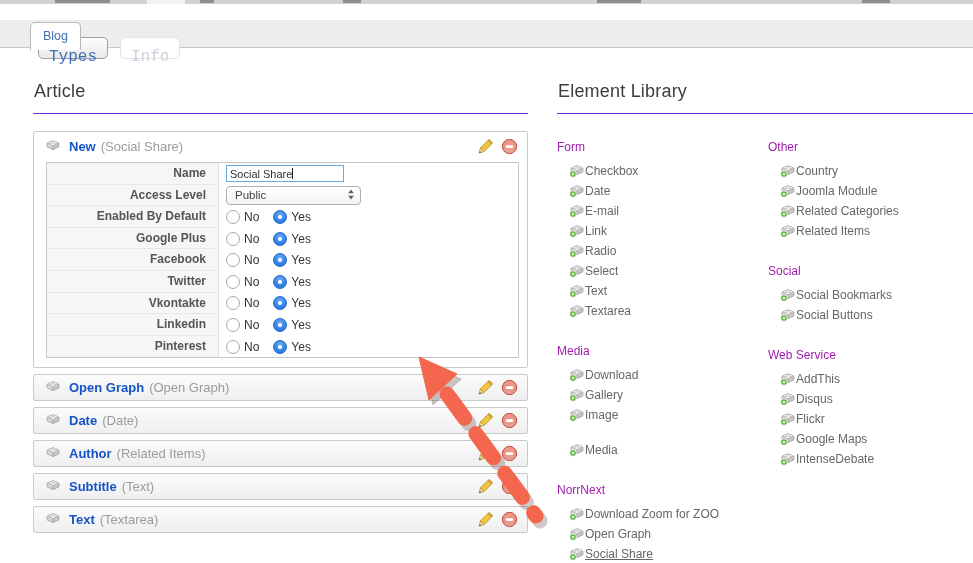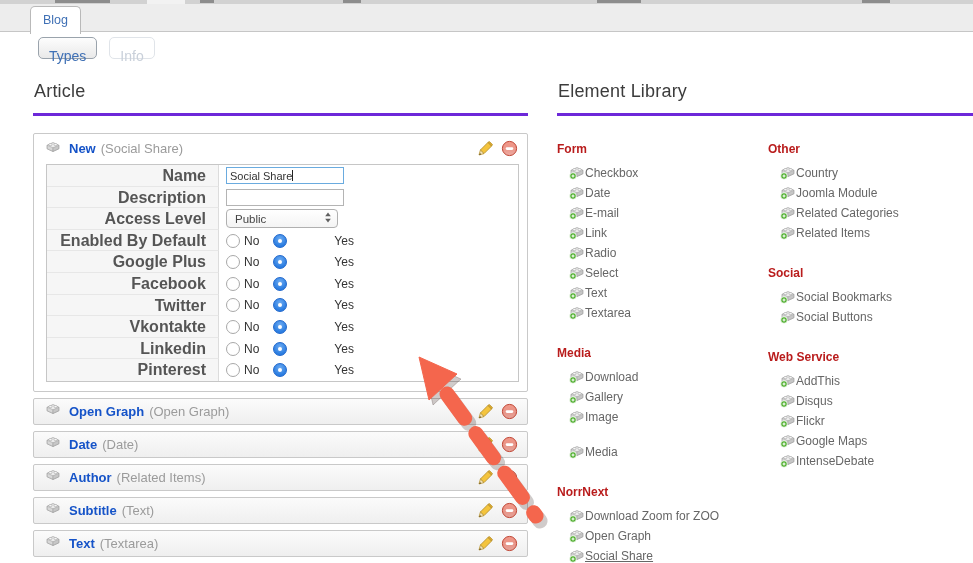--- a/index.html
+++ b/index.html
@@ -5,71 +5,71 @@
   html,body{margin:0;padding:0;}
   body{font-family:"Liberation Sans",sans-serif;background:#fff;}
   .screen{position:relative;width:973px;height:563px;background:#fff;overflow:hidden;}
 
   
   .top-strip{position:absolute;left:0;top:0;width:100%;height:4px;background:#d2d2d2;}
   .top-strip .gap{position:absolute;top:0;height:4px;background:#f2f2f2;}
   .top-mark{position:absolute;top:0;height:3px;background:#8d8d8d;}
 
   
-  .tabbar{position:absolute;left:0;top:4px;width:100%;height:28px;background:#ededed;border-bottom:1px solid #c6c6c6;box-sizing:border-box;}
+  .tabbar{position:absolute;left:0;top:20px;width:100%;height:28px;background:#ededed;border-bottom:1px solid #c6c6c6;box-sizing:border-box;}
   .tab{position:absolute;left:30px;top:2px;height:27px;line-height:27px;padding:0 12px;background:#fff;
        border:1px solid #b9b9b9;border-bottom:none;border-radius:5px 5px 0 0;color:#3f70b5;font-size:12.5px;z-index:2;}
 
   
   .toolbar{position:absolute;left:38px;top:37px;display:flex;gap:12px;}
-  .btn{font-family:Liberation Sans, sans-serif;font-size:14px;height:21px;padding:10px 10px;border-radius:5px;cursor:default;}
+  .btn{font-family:Liberation Mono, monospace;font-size:16px;height:21px;padding:10px 10px;border-radius:5px;cursor:default;}
   .btn.active{color:#3f70b5;border:1px solid #9aa3ac;background:linear-gradient(#fdfdfd,#e9e9e9);}
   .btn.disabled{color:#c9d0da;border:1px solid #e0e4e9;background:#fff;}
 
   
   .col-left{position:absolute;left:33px;top:80px;width:495px;}
   .col-right{position:absolute;left:557px;top:80px;right:0;}
-  h1{font-size:18px;font-weight:400;color:#3c3c3c;margin:0;padding:1px 0 11px 1px;border-bottom:3px solid #6d28d9;letter-spacing:.2px;}
+  h1{font-size:18px;font-weight:400;color:#3c3c3c;margin:0;padding:1px 0 11px 1px;border-bottom:1px solid #6d28d9;letter-spacing:.2px;}
 
   
   .panel{border:1px solid #c9c9c9;border-radius:2px;background:#fff;box-sizing:border-box;width:495px;}
   .panel.expanded{margin-top:17px;}
   .panel.collapsed{margin-top:6px;height:27px;background:linear-gradient(#fbfbfb,#efefef);}
   .panel-header{height:29px;display:flex;align-items:center;padding:0 9px 0 11px;}
   .panel.collapsed .panel-header{height:25px;}
   .el-name{color:#1553c8;font-weight:bold;font-size:13px;margin-left:8px;}
   .el-type{color:#9b9b9b;font-size:13px;margin-left:5px;}
   .panel-actions{margin-left:auto;display:flex;align-items:center;gap:7px;}
   .icon-btn{display:inline-flex;width:17px;height:17px;}
 
   
   .form-table{margin:1px 8px 9px 12px;border:1px solid #c6c6c6;background:#fff;}
   .form-row{display:flex;height:21.6px;box-sizing:border-box;}
   .form-label{width:172px;box-sizing:border-box;background:#f6f6f6;border-right:1px solid #dcdcdc;border-bottom:1px solid #e7e7e7;
-              text-align:right;padding-right:12px;font-weight:bold;color:#555;font-size:16px;line-height:21px;}
+              text-align:right;padding-right:12px;font-weight:bold;color:#555;font-size:12px;line-height:21px;}
   .form-row:last-child .form-label{border-bottom:none;}
   .form-value{flex:1;display:flex;align-items:center;padding-left:7px;}
   .text-input{display:inline-flex;align-items:center;width:110px;height:15px;border:1px solid #b4b4b4;background:#fff;padding:0 3px;font-size:11px;color:#333;}
   .text-input.focused{border-color:#6aabdf;}
   .caret{display:inline-block;width:1px;height:11px;background:#222;}
-  .select-box{display:inline-flex;align-items:center;justify-content:space-between;width:112px;height:19px;border:1px solid #b0b0b0;border-radius:4px;background:linear-gradient(#fff,#f4f4f4);padding:0 5px 0 8px;font-size:11.5px;color:#444;box-sizing:border-box;}
+  .select-box{display:inline-flex;align-items:center;justify-content:space-between;width:135px;height:19px;border:1px solid #b0b0b0;border-radius:4px;background:linear-gradient(#fff,#f4f4f4);padding:0 5px 0 8px;font-size:11.5px;color:#444;box-sizing:border-box;}
   .radio-opt{display:flex;align-items:center;text-align:center;}
-  .radio-opt + .radio-opt{margin-left:14px;gap:43px;}
+  .radio-opt + .radio-opt{margin-left:14px;}
   .radio{width:14px;height:14px;border-radius:50%;box-sizing:border-box;margin-right:4px;display:flex;align-items:center;justify-content:center;}
   .radio.off{background:#fff;border:1px solid #a8a8a8;}
   .radio.on{background:radial-gradient(circle at 50% 32%,#6cabf2,#2b7de1 70%);border:1px solid #1f67cc;}
   .radio .dot{width:4px;height:4px;border-radius:50%;background:#fff;}
   .radio-label{font-size:12px;color:#333;}
 
   
   .lib-columns{display:flex;margin-top:26px;}
   .lib-col{width:211px;}
   .lib-col:last-child{flex:1;}
   .lib-section{margin-bottom:23px;}
-  .lib-header{font-weight:bold;font-size:12px;color:#b91c1c;margin-bottom:7px;}
+  .lib-header{font-weight:normal;font-size:12px;color:#a21caf;margin-bottom:7px;}
   .lib-item{display:flex;align-items:center;gap:0;height:20px;padding-left:12px;font-size:12px;color:#666;cursor:default;}
   .lib-item.gap{margin-top:15px;}
   .lib-item.underlined .lib-item-label{text-decoration:underline;}
   .lib-item svg{flex:0 0 auto;}
 
   
   .arrow-overlay{position:absolute;left:0;top:0;z-index:40;pointer-events:none;}
 </style>
 </head>
 <body>
@@ -138,28 +138,20 @@
           <div class="form-row">
             <div class="form-label">Name</div>
             <div class="form-value">
               <div class="text-input focused">
                 <span class="val">Social Share</span>
                 <span class="caret"></span>
               </div>
             </div>
           </div>
           <div class="form-row">
-            <div class="form-label">Description</div>
-            <div class="form-value">
-              <div class="text-input">
-                <span class="val"></span>
-              </div>
-            </div>
-          </div>
-          <div class="form-row">
             <div class="form-label">Access Level</div>
             <div class="form-value">
               <div class="select-box">
                 <span>Public</span>
                 <span class="sel-arrows">
 <svg width="8" height="11" viewBox="0 0 8 11">
   <path d="M4 0.5 L6.8 4.2 L1.2 4.2 Z" fill="#606060"></path>
   <path d="M4 10.5 L6.8 6.8 L1.2 6.8 Z" fill="#606060"></path>
 </svg></span>
               </div>

